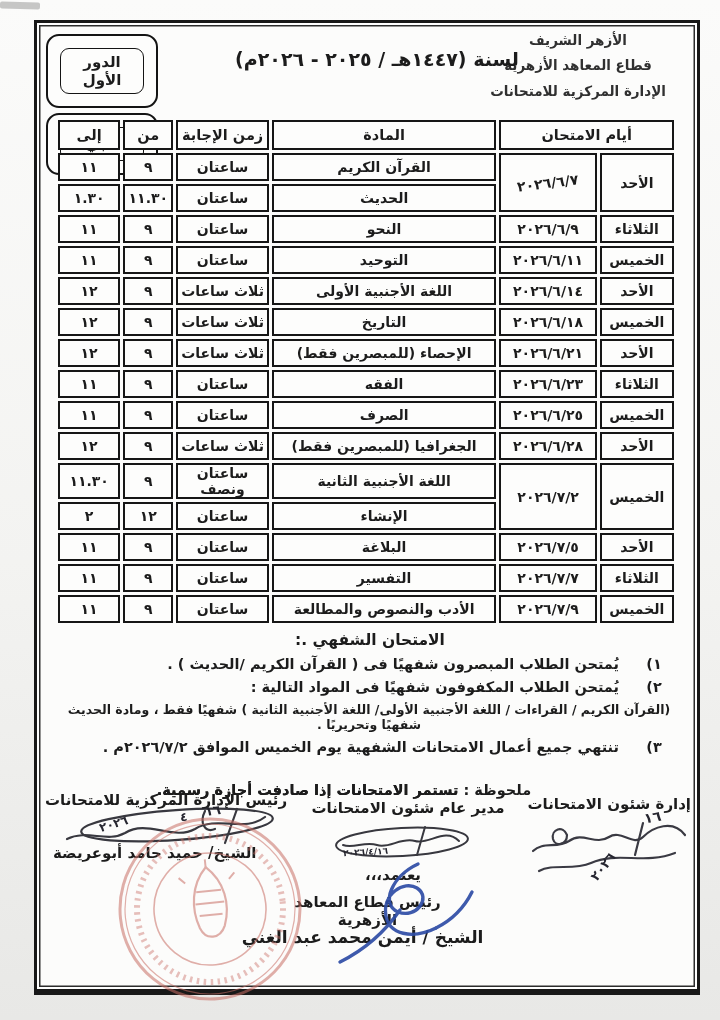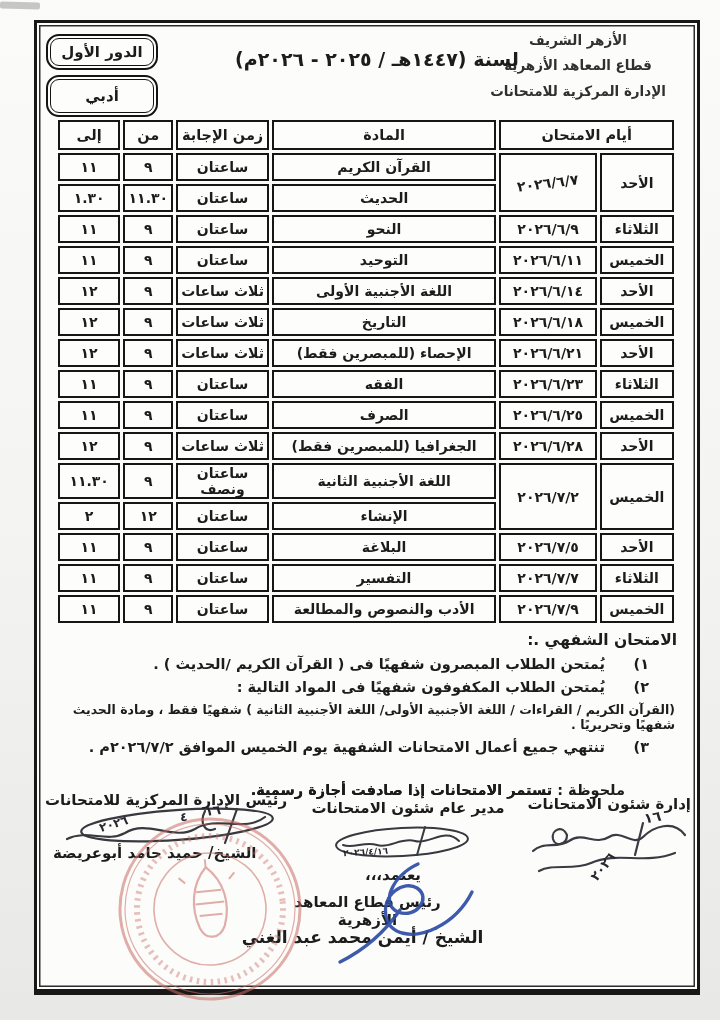--- a/index.html
+++ b/index.html
@@ -17,38 +17,38 @@
     direction:rtl;
   }
   
   .org-block{position:absolute;right:14px;top:6px;width:210px;text-align:center;
     font-weight:bold;font-size:13.5px;line-height:1.8;color:#303030;transform:scaleY(1.04);}
   .title-block{position:absolute;left:190px;top:8px;width:300px;text-align:center;font-weight:bold;}
   .title-l1{font-size:18px;}
   .title-l2{font-size:17px;margin-top:7px;}
   .title-l3{font-size:19px;margin-top:17px;}
   .badges{position:absolute;left:9px;top:11px;width:112px;}
-  .badge{border:2px solid #141414;border-radius:13px;padding:2px;background:#fdfdfc;margin-bottom:5px;}
+  .badge{border:2px solid #141414;border-radius:13px;padding:12px;background:#fdfdfc;margin-bottom:5px;}
   .badge-inner{border:1.5px solid #141414;border-radius:9px;text-align:center;font-weight:bold;font-size:15px;padding:4px 4px;}
   .badge:nth-child(2) .badge-inner{padding:7px 4px;text-align:center;}
   
   table.exam{
     position:absolute;right:20px;top:94px;width:622px;
     border-collapse:separate;border-spacing:3px;table-layout:fixed;direction:rtl;
   }
   table.exam td,table.exam th{
     border:2px solid #161616;background:#fdfdfc;text-align:center;vertical-align:middle;
     font-weight:bold;font-size:14px;height:24px;padding:0 2px;overflow:hidden;
   }
   table.exam th{font-size:14.5px;height:26px;}
   td.num{font-size:15px;}
   td.datec{font-size:14px;}
   .tilt{display:inline-block;transform:rotate(-7deg);}
   
-  .notes{position:absolute;right:20px;left:12px;top:608px;direction:rtl;}
+  .notes{position:absolute;right:6px;left:12px;top:608px;direction:rtl;text-align:center;}
   .notes-heading{font-weight:bold;font-size:15.5px;}
   .note-item{display:flex;gap:26px;padding-right:28px;margin-top:7px;font-weight:bold;font-size:14.5px;}
   .note-item .n{flex:0 0 18px;}
   .note-detail{margin-top:7px;font-weight:bold;font-size:12.5px;padding-right:2px;}
   .note-final{margin-top:27px;padding-right:52px;font-size:14.5px;}
   .note-final .lbl{font-weight:bold;}
   .note-final .bld{font-weight:900;letter-spacing:.2px;text-shadow:0 0 .6px #000;}
   
   .sig-title{position:absolute;font-weight:bold;font-size:15px;white-space:nowrap;}
   .sig-right-title{right:6px;top:772px;margin-left:21px;}

